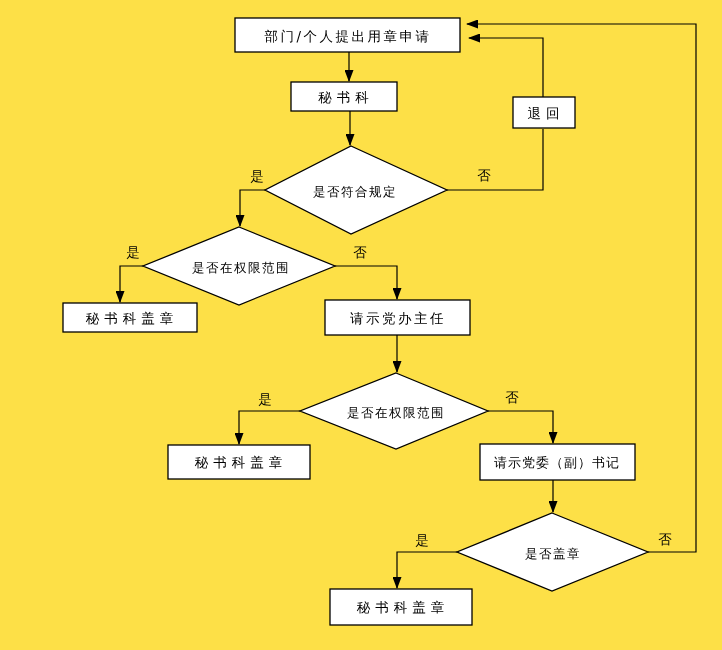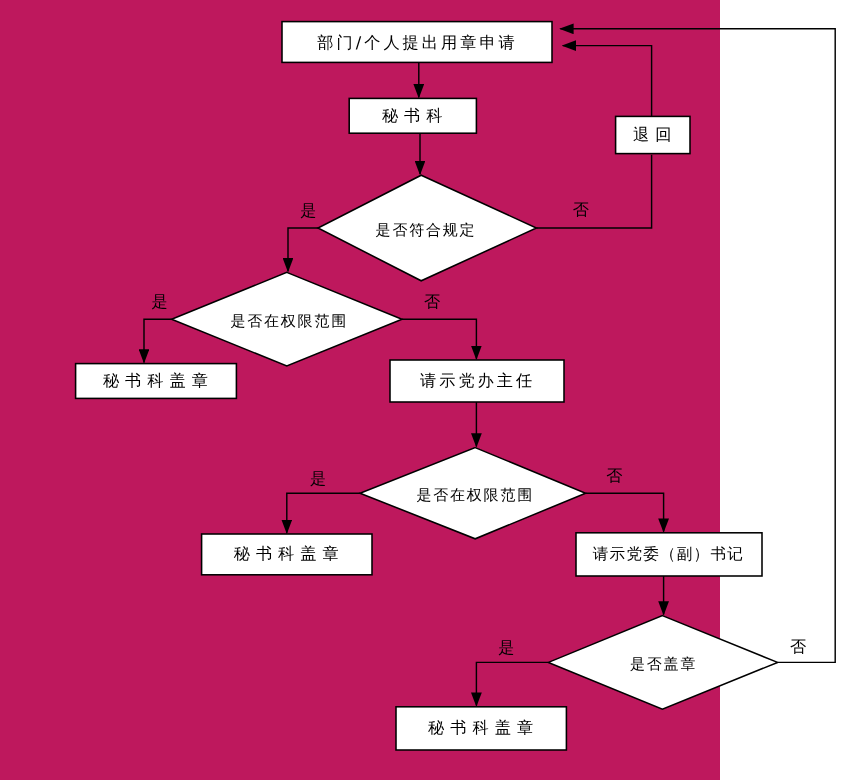--- a/index.html
+++ b/index.html
@@ -6,23 +6,23 @@
     margin: 0;
     padding: 0;
     background: #ffffff;
     width: 722px;
     height: 650px;
     overflow: hidden;
     font-family: "DejaVu Sans", sans-serif;
   }
   .stage {
     position: relative;
-    width: 600px;
+    width: 722px;
     height: 650px;
-    background: #be185d;
+    background: #fde047;
   }
   svg { display: block; }
   .shape {
     fill: #ffffff;
     stroke: #000000;
     stroke-width: 1.3;
   }
   .conn {
     fill: none;
     stroke: #000000;

